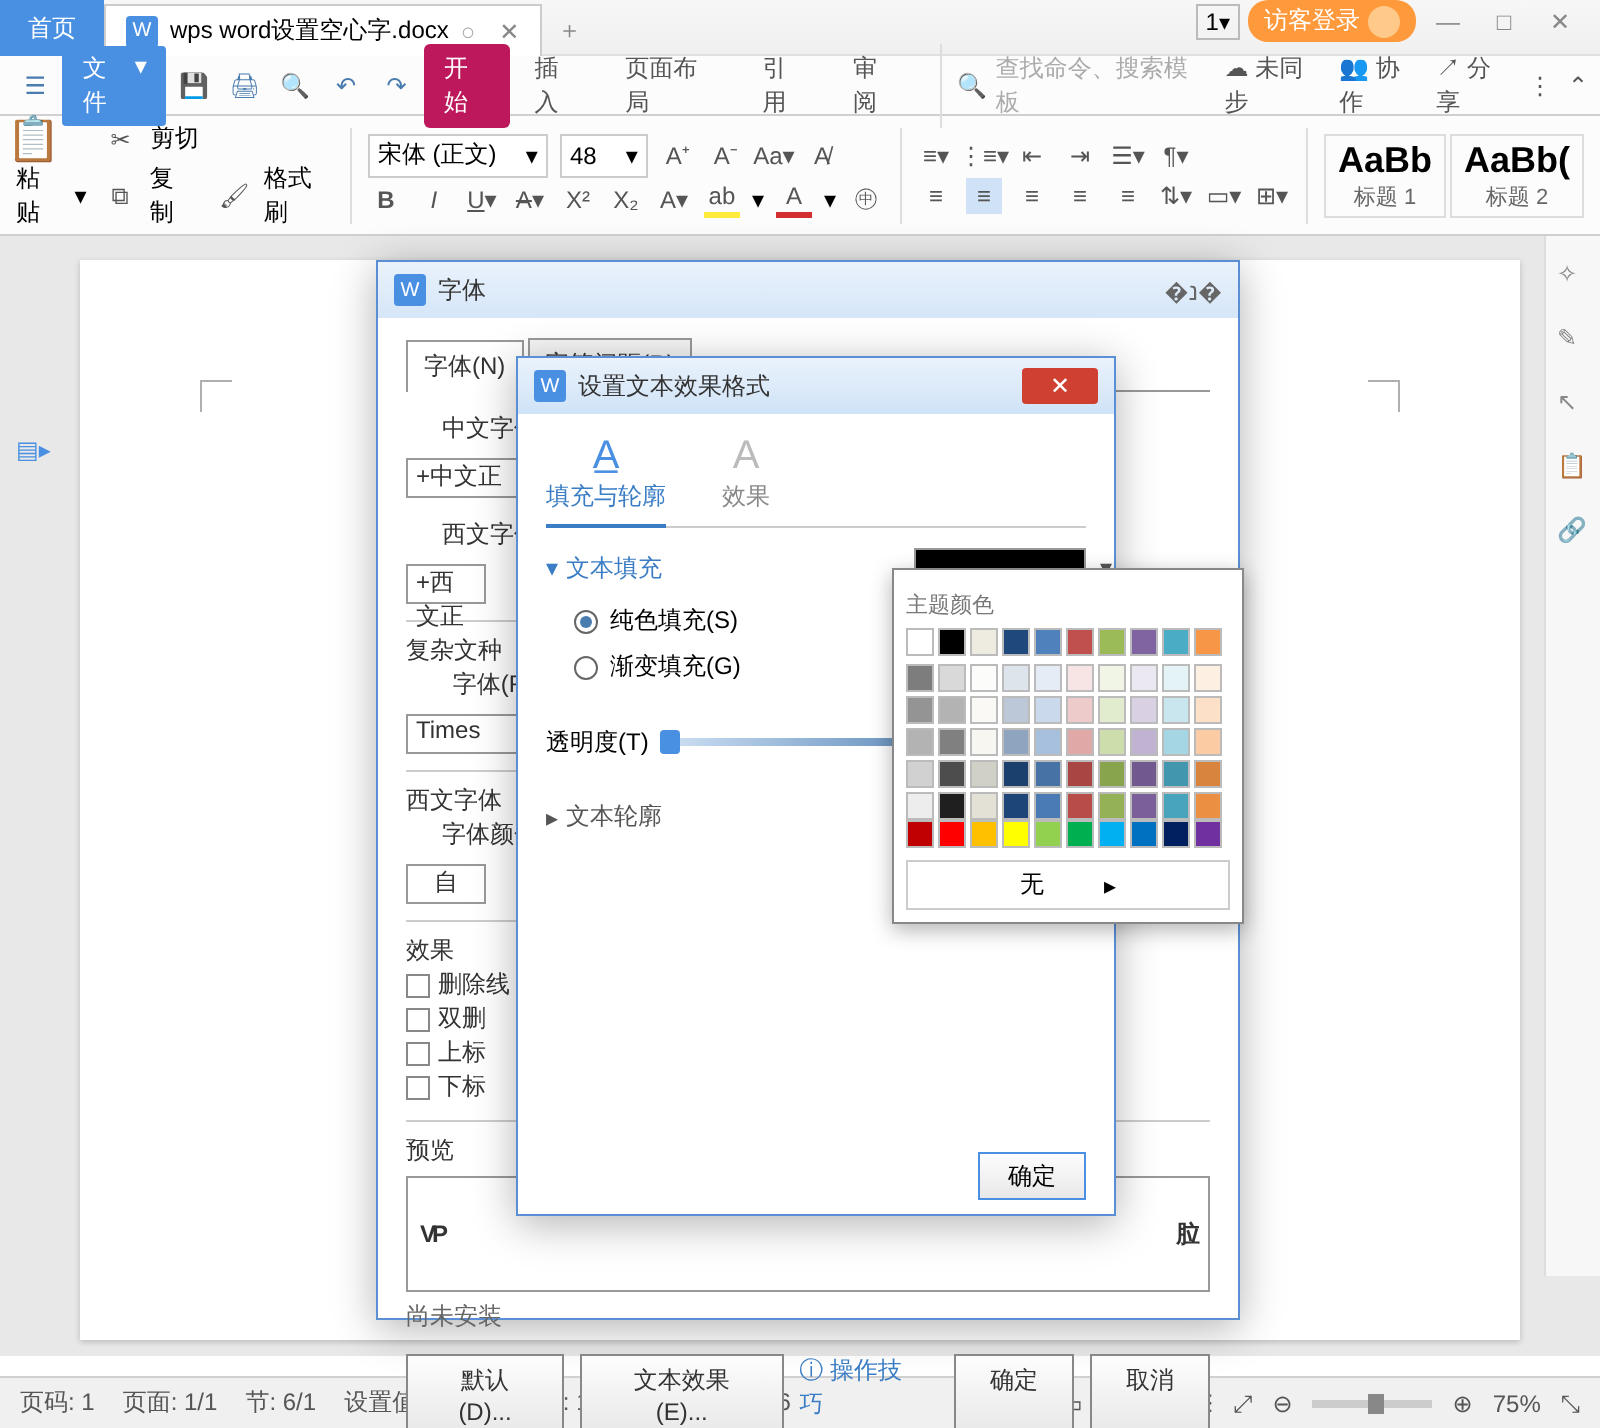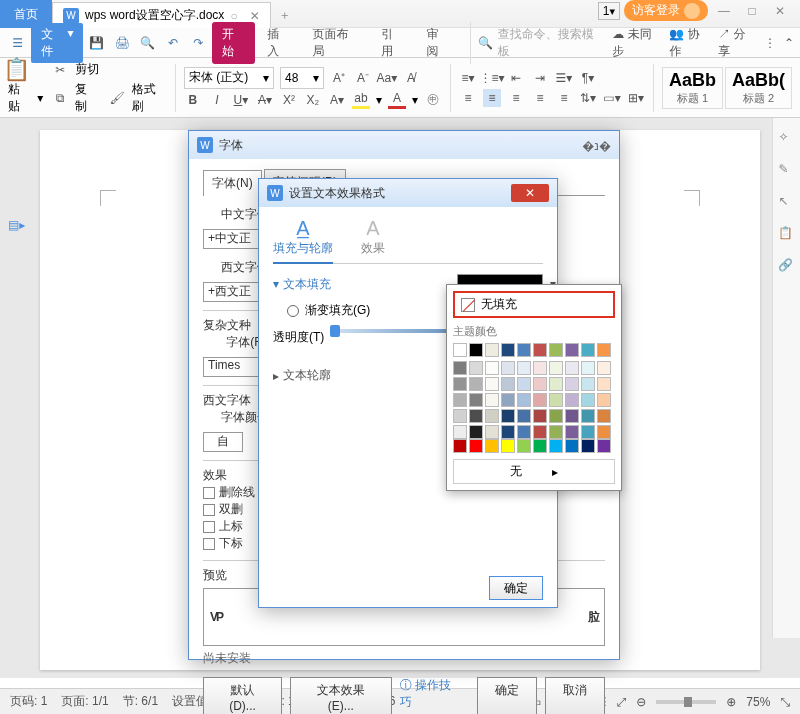--- a/index.html
+++ b/index.html
@@ -70,21 +70,21 @@
 .et{text-align:center;color:#888}
 .et .eicon{font-size:20px;display:block;color:#4a90e2}
 .et.active{color:#3b7dc4;border-bottom:2px solid #3b7dc4;padding-bottom:4px;margin-bottom:-7px}
 .collap{color:#3b7dc4;margin:8px 0;display:flex;align-items:center;gap:4px}
 .collap.closed{color:#555}
 .radio{display:flex;align-items:center;gap:6px;margin:6px 0 6px 14px}
 .radio .r{width:12px;height:12px;border:1px solid #666;border-radius:50%;display:flex;align-items:center;justify-content:center}
 .radio .r.on::after{content:"";width:6px;height:6px;background:#4a7cb0;border-radius:50%}
 .color-btn{border:1px solid #999;width:86px;height:20px;background:#000;margin-left:auto;position:relative}
 .color-btn::after{content:"▾";position:absolute;right:-14px;top:2px;color:#555}
-.slider{display:flex;gap:6px;margin:10px 0 0 0}
+.slider{display:flex;align-items:center;gap:6px;margin:20px 0 0 0}
 .slider .track{flex:1;height:4px;background:linear-gradient(to right,#d0e2f5,#4a7cb0);position:relative}
 .slider .thumb{position:absolute;left:0;top:-4px;width:10px;height:12px;background:#4a90e2;border-radius:2px}
 .spin{border:1px solid #999;width:46px;height:18px;display:flex;align-items:center;justify-content:center}
 .dlg2-foot{position:absolute;bottom:10px;right:14px}
 
 .pop{position:absolute;left:446px;top:284px;width:176px;background:#fff;border:1px solid #888;box-shadow:0 3px 10px rgba(0,0,0,.3);padding:6px}
 .pop .nofill{border:2px solid #e03020;padding:3px 6px;display:flex;align-items:center;gap:6px;margin-bottom:6px}
 .pop .nofill .sq{width:14px;height:14px;border:1px solid #888;background:#fff;position:relative}
 .pop .nofill .sq::after{content:"";position:absolute;left:-1px;top:6px;width:16px;height:1px;background:#d03020;transform:rotate(-45deg)}
 .pop .lab{color:#777;font-size:11px;margin:4px 0}
@@ -280,21 +280,21 @@
     <div class="frow">
         <label>中文字体</label>
       </div>
     <div class="frow">
         <span class="inp" style="width:56px">+中文正</span>
       </div>
     <div class="frow" style="margin-top:10px">
         <label>西文字体</label>
       </div>
     <div class="frow">
-        <span class="inp" style="width:56px">+西文正</span>
+        <span class="inp" style="width:40px">+西文正</span>
       </div>
     <div class="sect"><span>复杂文种</span></div>
     <div class="frow">
         <label>字体(F):</label>
       </div>
     <div class="frow">
         <span class="inp" style="width:56px">Times </span>
       </div>
     <div class="sect"><span>西文字体</span></div>
     <div class="frow">
@@ -345,40 +345,40 @@
   </div>
   <div class="dlg2-body">
     <div class="effect-tabs">
       <div class="et active"><span class="eicon">A̲</span><span>填充与轮廓</span></div>
       <div class="et"><span class="eicon" style="color:#bbb">A</span><span>效果</span></div>
     </div>
     <div class="collap">▾ <span>文本填充</span>
       <span class="color-btn"></span>
     </div>
     <div class="radio">
+        <span class="r on"></span>
+        <span>纯色填充(S)</span>
+      </div>
+    <div class="radio">
         <span class="r"></span>
         <span>渐变填充(G)</span>
       </div>
     <div class="slider">
       <span>透明度(T)</span>
       <span class="track">
           <span class="thumb"></span>
         </span>
       <span class="spin">0%</span>
     </div>
     <div class="collap closed" style="margin-top:20px">▸ <span>文本轮廓</span></div>
   </div>
   <div class="dlg2-foot"><span class="btn" style="border-color:#4a90e2">确定</span></div>
 </div>
 
 <div class="pop">
-  <div class="nofill">
-      <span class="sq"></span>
-      <span>无填充</span>
-    </div>
   <div class="lab">主题颜色</div>
   <div class="swatches" id="theme-sw">
       <div class="sw" style="background: rgb(255, 255, 255);"></div>
       <div class="sw" style="background: rgb(0, 0, 0);"></div>
       <div class="sw" style="background: rgb(238, 236, 225);"></div>
       <div class="sw" style="background: rgb(31, 73, 125);"></div>
       <div class="sw" style="background: rgb(79, 129, 189);"></div>
       <div class="sw" style="background: rgb(192, 80, 77);"></div>
       <div class="sw" style="background: rgb(155, 187, 89);"></div>
       <div class="sw" style="background: rgb(128, 100, 162);"></div>

